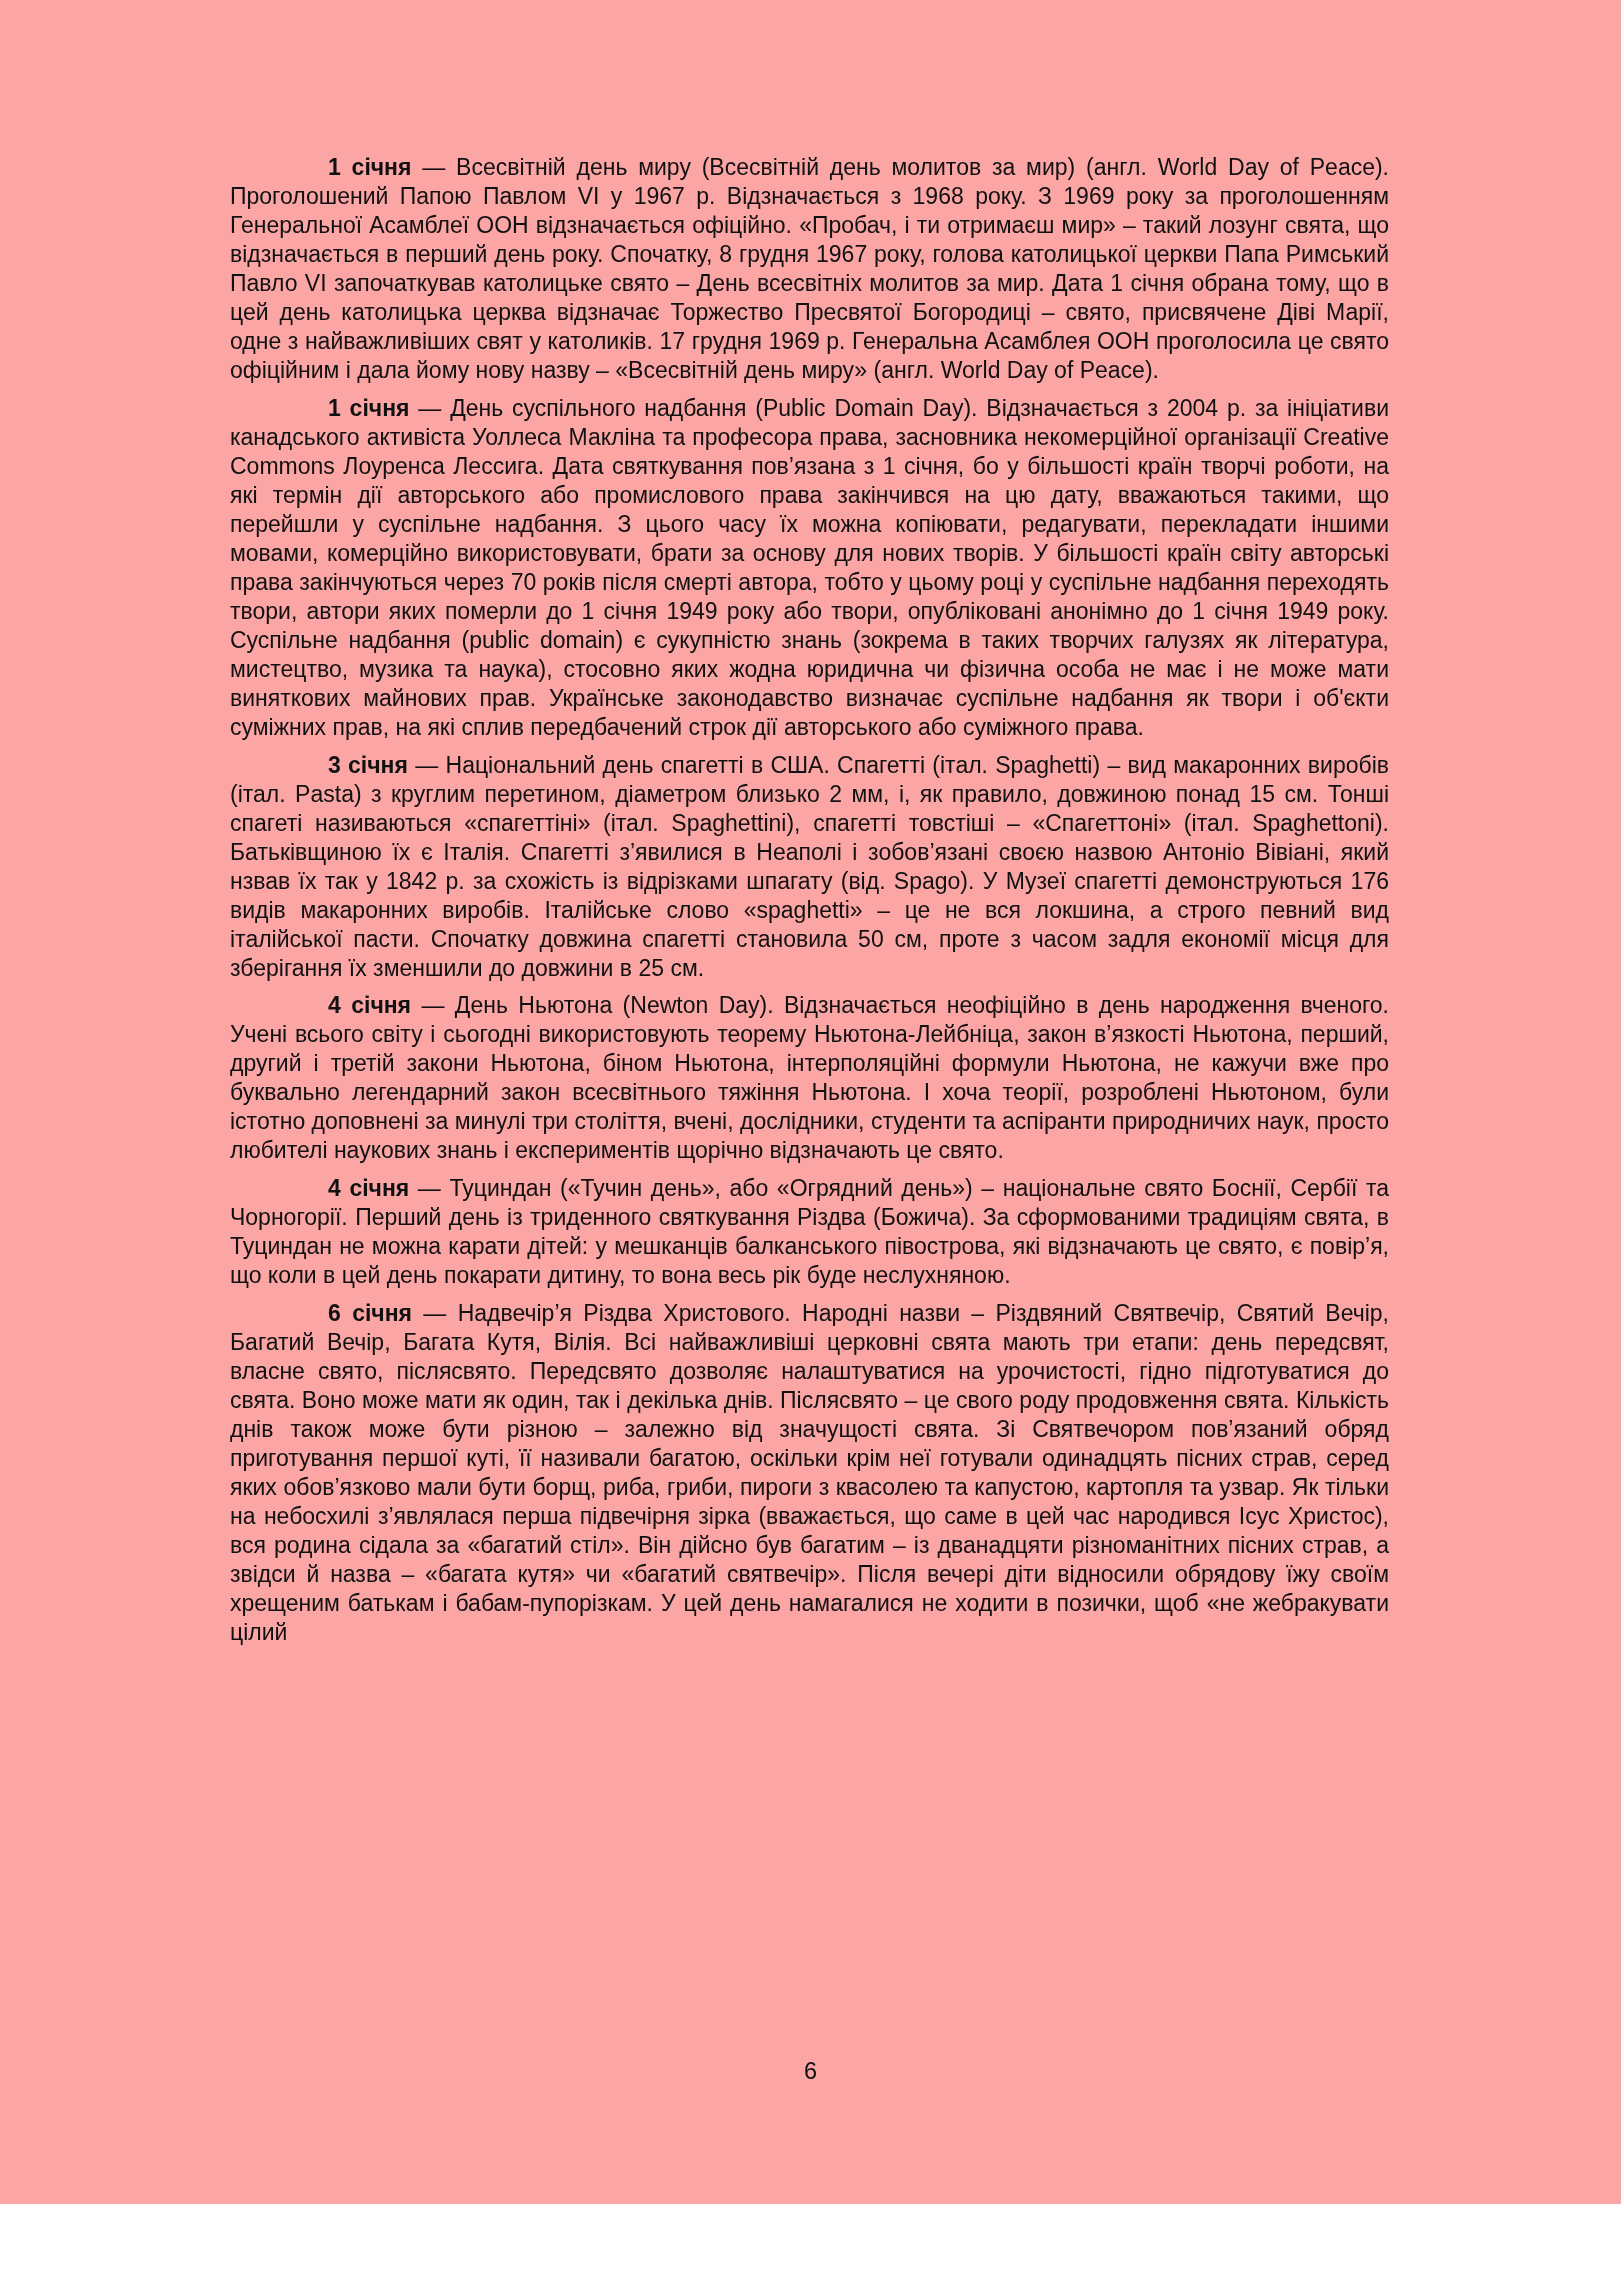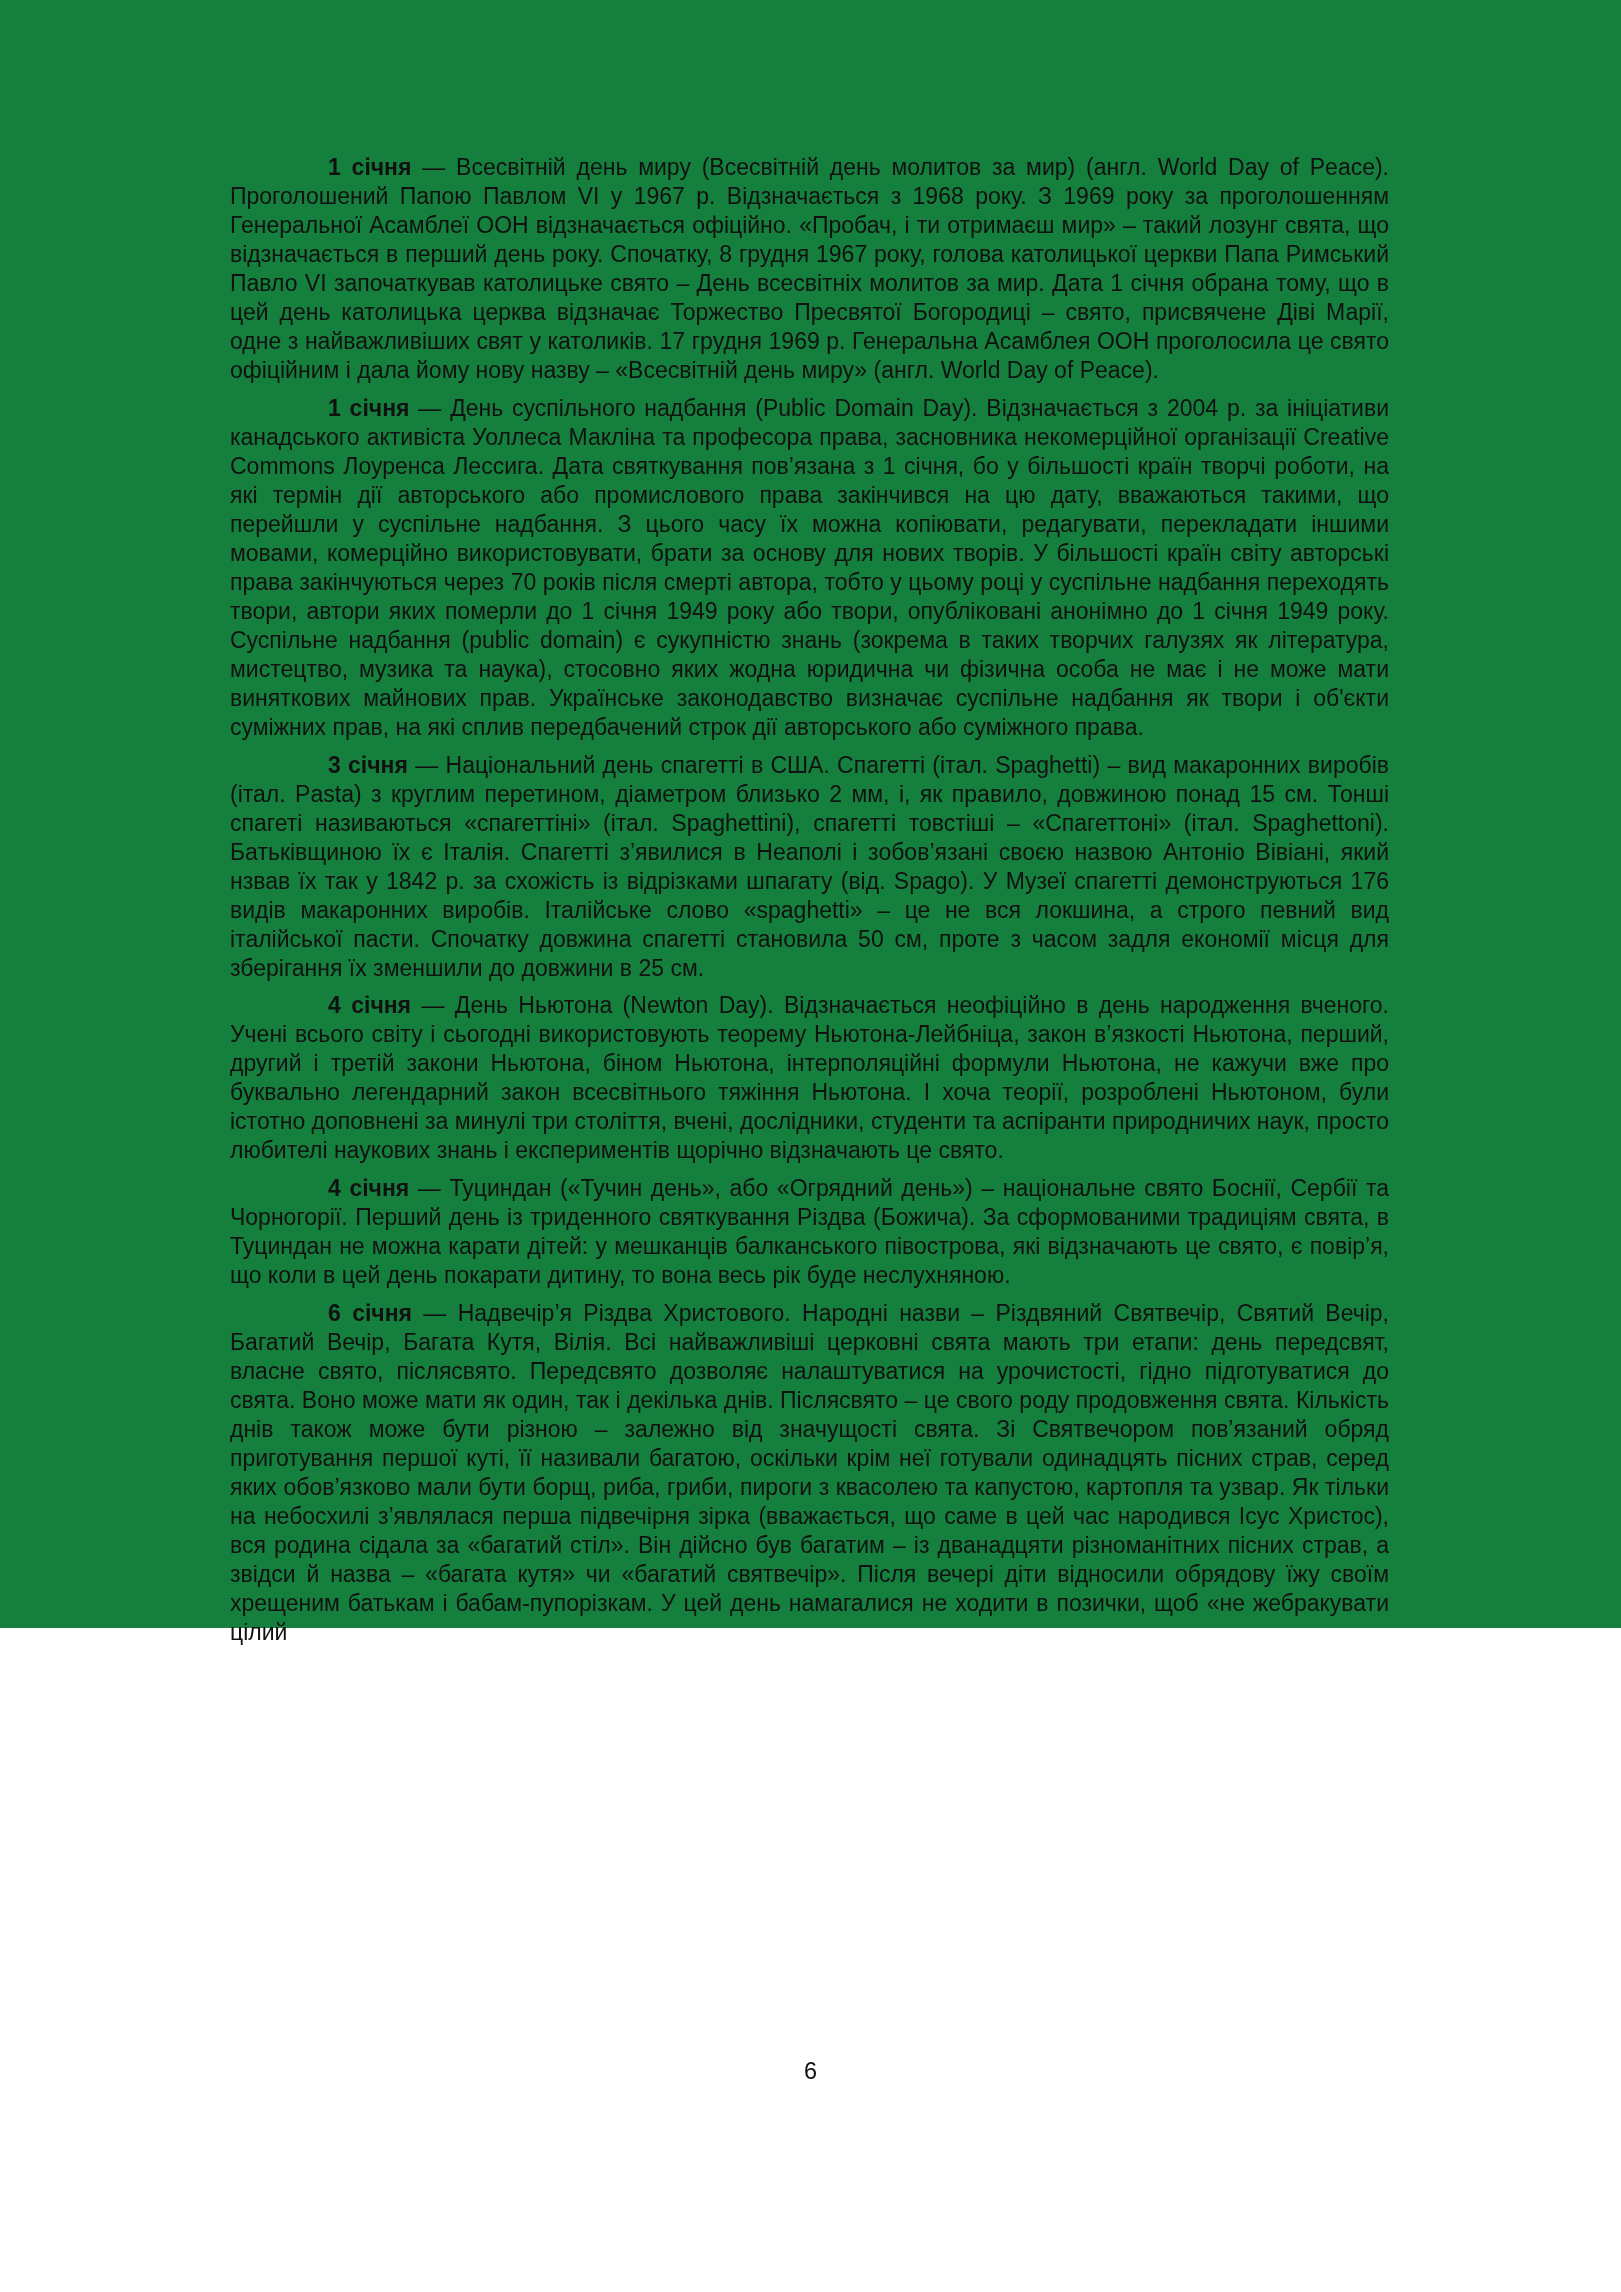--- a/index.html
+++ b/index.html
@@ -11,22 +11,22 @@
     width: 1621px;
     height: 2293px;
     position: relative;
     overflow: hidden;
   }
   .page {
     position: absolute;
     left: 0;
     top: 0;
     width: 1621px;
-    height: 1628px;
-    background: #15803d;
+    height: 2204px;
+    background: #fca5a5;
   }
   .content {
     position: absolute;
     left: 230px;
     top: 153px;
     width: 1159px;
     font-family: "Liberation Sans", sans-serif;
     font-size: 23px;
     line-height: 29px;
     color: #111111;

